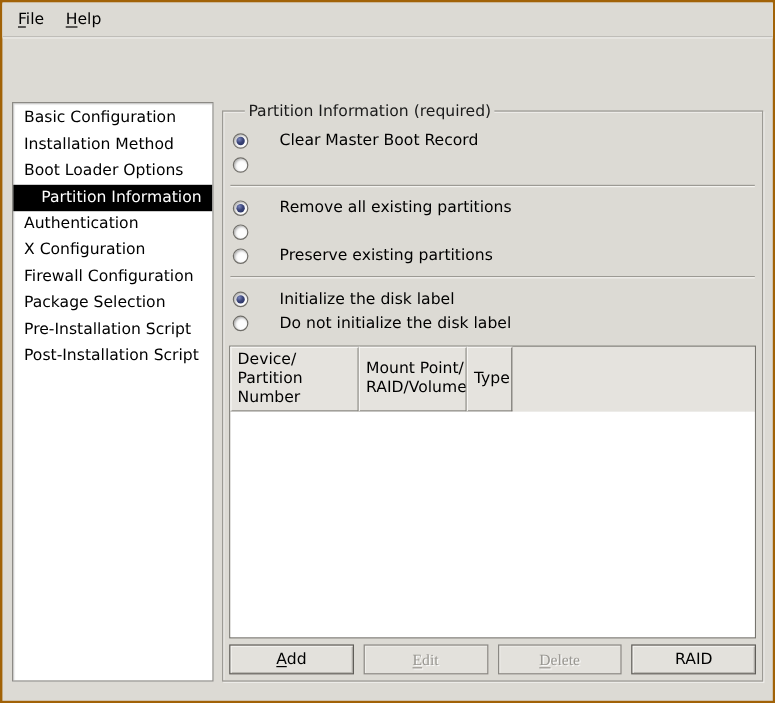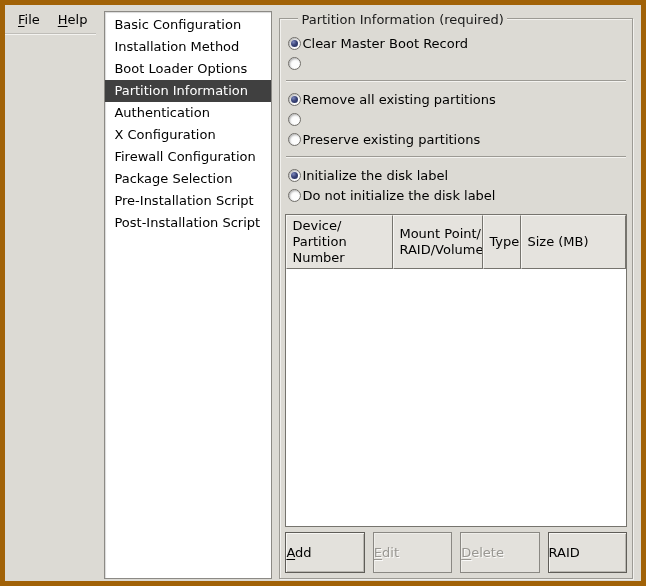--- a/index.html
+++ b/index.html
@@ -5,23 +5,23 @@
   * { box-sizing: border-box; margin: 0; padding: 0; }
   html,body { width: 646px; height: 586px; }
   body {
     font-family: "DejaVu Sans", "Liberation Sans", sans-serif;
     font-size: 13px;
     color: #000;
     background: #dcdad4;
   }
   .window {
     width: 646px; height: 586px;
-    border: 5px solid #a16207;
-    background: #dcdad4;
-    display: flex; 
+    border: 2px solid #a16207;
+    background: #dcdad4;
+    display: flex; flex-direction: column;
     overflow: hidden;
   }
   
   .menubar {
     height: 29px; flex: 0 0 29px;
     display: flex; align-items: center;
     padding-left: 4px;
     border-bottom: 1px solid #bfbdb8;
     box-shadow: 0 1px 0 #f4f3f0;
     background: #dcdad4;
@@ -29,42 +29,44 @@
   .menu-item {
     padding: 4px 9px;
     cursor: default;
   }
   .u { text-decoration: underline; text-underline-offset: 2px; }
   
   .main {
     flex: 1;
     display: flex;
     gap: 7px;
-    padding: 6px 8px 2px 8px;
+    padding: 6px 8px 16px 8px;
     min-height: 0;
+    margin-top: 48px;
   }
   
   .sidebar {
     flex: 0 0 168px;
     background: #fff;
     border: 1px solid #8c8a85;
     box-shadow: inset 1px 1px 1px rgba(0,0,0,0.15);
     overflow: hidden;
     padding-top: 2px;
   }
   .side-item {
     height: 22px;
     line-height: 22px;
     padding: 0 9px;
     white-space: nowrap;
     cursor: default;
   }
   .side-item.selected {
-    background: #404040;
+    background: #000000;
     color: #fff;
+    text-align: right;
   }
   
   .panel { flex: 1; min-width: 0; position: relative; padding-top: 6px; }
   .frame {
     position: absolute; inset: 7px 0 0 0;
     border: 1px solid #9c9a94;
     box-shadow: inset 1px 1px 0 #f2f1ee, 1px 1px 0 #f2f1ee;
     display: flex; flex-direction: column;
     padding: 12px 5px 5px 5px;
   }
@@ -72,21 +74,21 @@
     position: absolute; top: 0; left: 18px;
     transform: translateY(-7px);
     background: #dcdad4;
     padding: 0 3px;
     color: #1a1a1a;
   }
   
   .radio-group { padding: 2px 0; }
   .radio-row {
     display: flex; align-items: center;
-    height: 20px; gap: 1px; padding-left: 3px;
+    height: 20px; gap: 26px; padding-left: 3px;
     cursor: default;
   }
   .radio {
     width: 13px; height: 13px; flex: 0 0 13px;
     border-radius: 50%;
     background: #fdfdfd;
     border: 1px solid #6f6d68;
     box-shadow: inset 1px 1px 2px rgba(0,0,0,0.3);
     position: relative;
   }
@@ -128,33 +130,34 @@
   .th.c5 { flex: 1; }
   .tbody { flex: 1; background: #fff; }
   
   .btn-row {
     flex: 0 0 25px;
     margin-top: 5px;
     display: flex; gap: 8px;
   }
   .btn {
     flex: 1;
-    height: 41px;
+    height: 25px;
     background: #e3e1dc;
     border: 1px solid #5f5d58;
     box-shadow: inset 1px 1px 0 #f7f6f3, inset -1px -1px 0 #b9b7b1;
-    display: flex; align-items: center; 
+    display: flex; align-items: center; justify-content: center;
     font-size: 13px;
     cursor: default;
   }
   .btn.disabled {
     color: #999792;
     text-shadow: 1px 1px 0 rgba(255,255,255,0.85);
     border-color: #8a8883;
     box-shadow: inset 1px 1px 0 #efeeea;
+    font-family: Liberation Serif, serif;
   }
 </style>
 </head>
 <body>
 
 <div class="window">
 
   <div class="menubar">
     <div class="menu-item"><span class="u">F</span><span>ile</span></div>
     <div class="menu-item"><span class="u">H</span><span>elp</span></div>
@@ -218,21 +221,20 @@
           </div>
         </div>
 
         <div class="table-wrap">
           <div class="thead">
             <div class="th c1">Device/
 Partition Number</div>
             <div class="th c2">Mount Point/
 RAID/Volume</div>
             <div class="th c3">Type</div>
-            <div class="th c5">Size (MB)</div>
           </div>
           <div class="tbody"></div>
         </div>
 
         <div class="btn-row">
           <div class="btn">
               <span><span class="u">A</span><span>dd</span></span>
             </div>
           <div class="btn disabled">
               <span><span class="u">E</span><span>dit</span></span>

